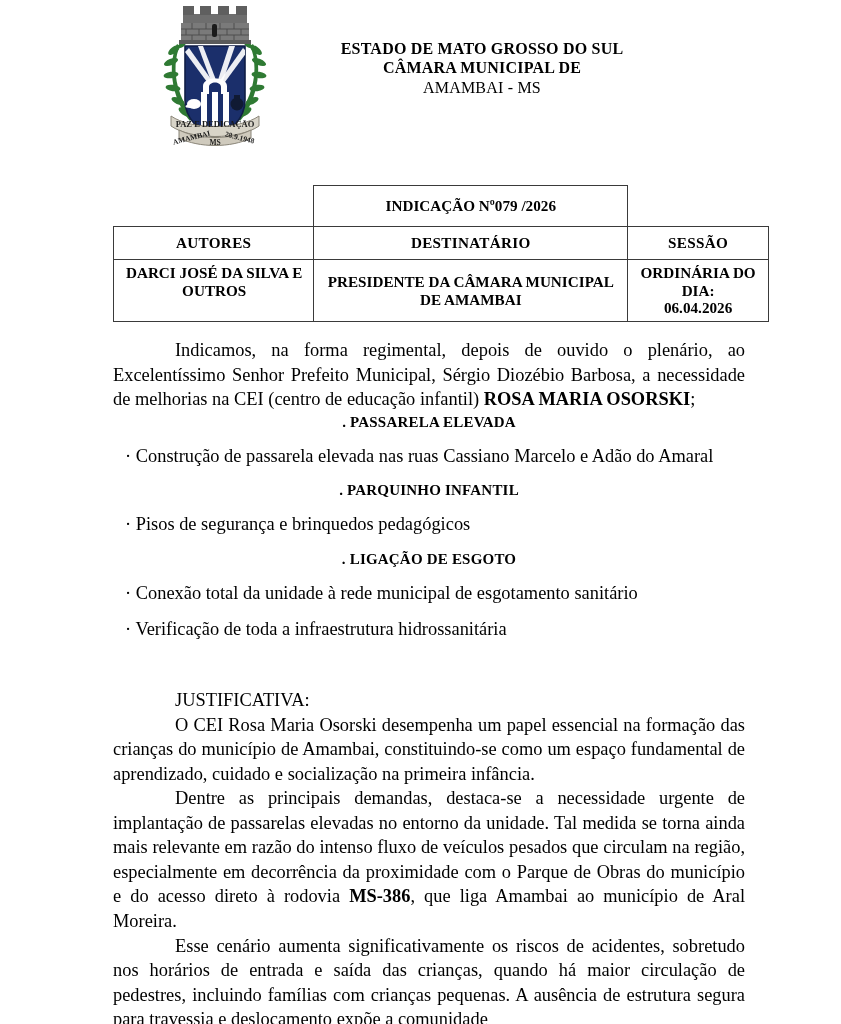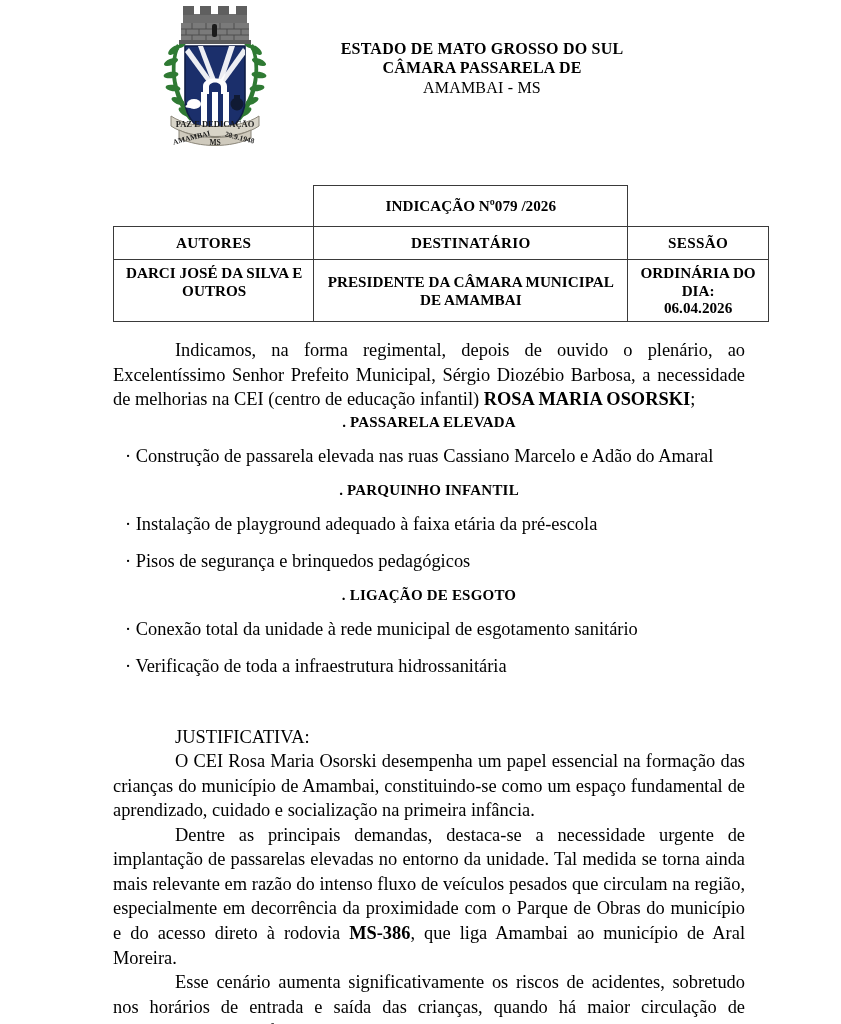--- a/index.html
+++ b/index.html
@@ -244,21 +244,21 @@
         </g>
         <text x="56" y="123" font-family="Liberation Serif, serif" font-size="8.5" font-weight="bold" fill="#1a1a1a" text-anchor="middle">PAZ E DEDICAÇÃO</text>
         <text x="33" y="136" font-family="Liberation Serif, serif" font-size="7.5" font-weight="bold" fill="#1a1a1a" text-anchor="middle" transform="rotate(-14 33 136)">AMAMBAI</text>
         <text x="56" y="141" font-family="Liberation Serif, serif" font-size="7.5" font-weight="bold" fill="#1a1a1a" text-anchor="middle">MS</text>
         <text x="80" y="136" font-family="Liberation Serif, serif" font-size="7.5" font-weight="bold" fill="#1a1a1a" text-anchor="middle" transform="rotate(14 80 136)">28.9.1948</text>
       </svg>
     </div>
 
     <div class="header-text">
       <div class="header-line1">ESTADO DE MATO GROSSO DO SUL</div>
-      <div class="header-line2">CÂMARA PASSARELA DE</div>
+      <div class="header-line2">CÂMARA MUNICIPAL DE</div>
       <div class="header-line3">AMAMBAI -  MS</div>
     </div>
   </div>
 
   <table class="doc-table">
     <tbody>
       <tr>
         <td class="cell-blank"></td>
         <td class="cell-title">INDICAÇÃO Nº079 /2026</td>
         <td class="cell-blank"></td>
@@ -280,21 +280,20 @@
   </table>
 
   <div class="body-area">
 
     <p class="just indent"><span>Indicamos, na forma regimental, depois de ouvido o plenário, ao Excelentíssimo Senhor Prefeito Municipal, Sérgio Diozébio Barbosa, a necessidade de melhorias na CEI (centro de educação infantil) </span><b>ROSA MARIA OSORSKI</b><span>;</span></p>
 
     <p class="section-head">. PASSARELA ELEVADA</p>
     <p class="bullet wrapjust">·  Construção de passarela elevada nas ruas Cassiano Marcelo e Adão do Amaral</p>
 
     <p class="section-head">. PARQUINHO INFANTIL</p>
-    <p class="bullet">· Instalação de playground adequado à faixa etária da pré-escola</p>
     <p class="bullet">· Pisos de segurança e brinquedos pedagógicos</p>
 
     <p class="section-head">. LIGAÇÃO DE ESGOTO</p>
     <p class="bullet">· Conexão total da unidade à rede municipal de esgotamento sanitário</p>
     <p class="bullet">· Verificação de toda a infraestrutura hidrossanitária</p>
 
     <div class="gap-lg"></div>
 
     <p class="just-head">JUSTIFICATIVA:</p>
     <p class="just indent">O CEI Rosa Maria Osorski desempenha um papel essencial na formação das crianças do município de Amambai, constituindo-se como um espaço fundamental de aprendizado, cuidado e socialização na primeira infância.</p>

